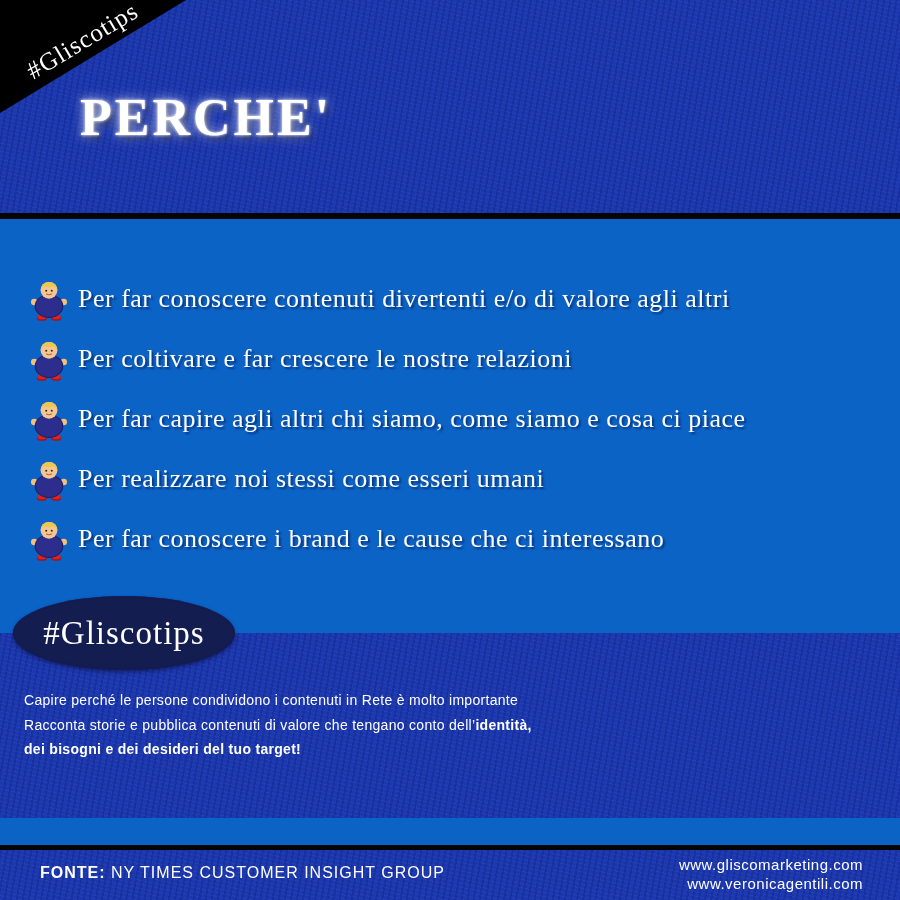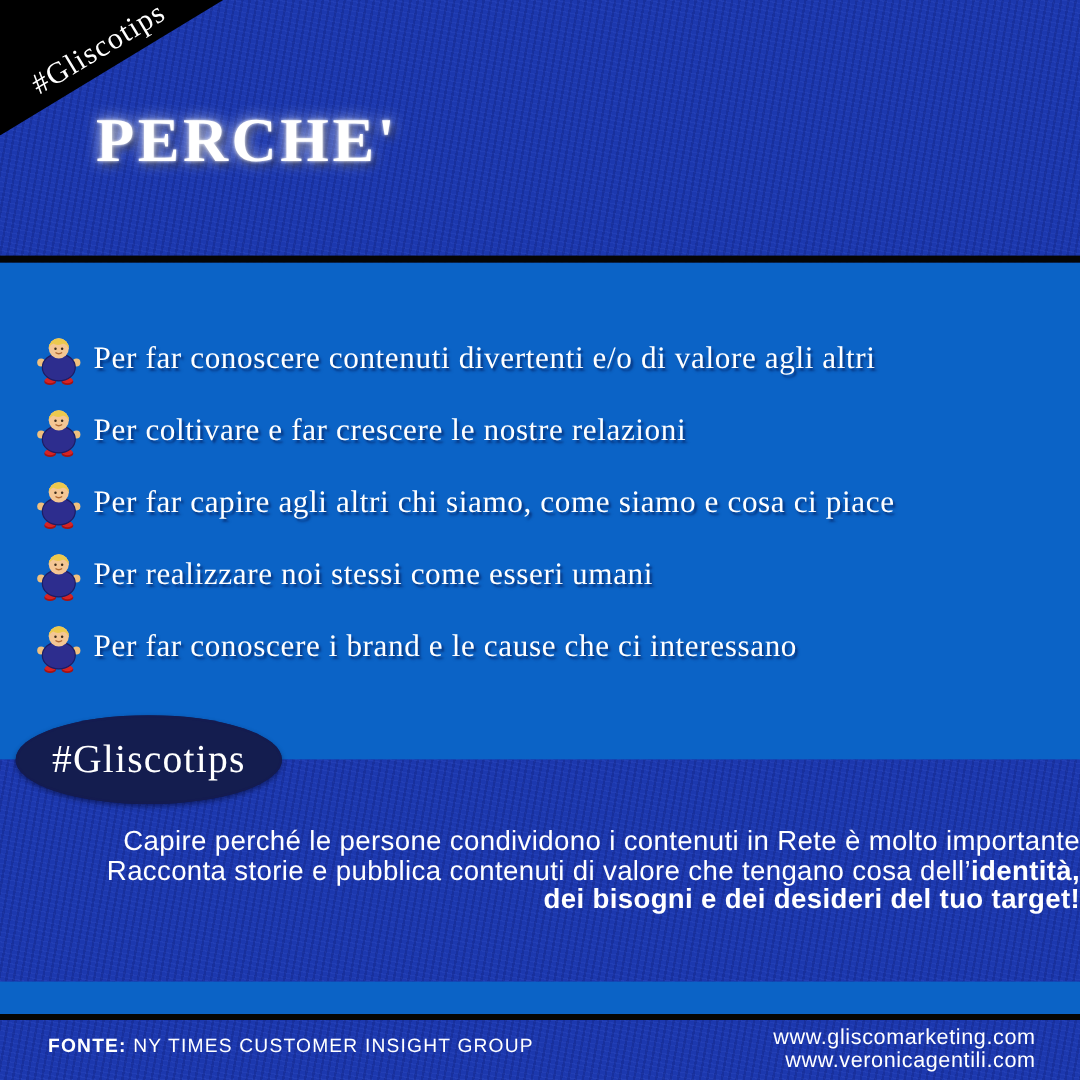--- a/index.html
+++ b/index.html
@@ -60,27 +60,27 @@
   
   .badge-oval{
     position:absolute;left:13px;top:596px;width:222px;height:74px;z-index:4;
     background:#141d4f;border-radius:50%;
     box-shadow:0 2px 4px rgba(0,0,25,.45), inset 0 0 0 2px rgba(20,28,80,.9);
     display:flex;align-items:center;justify-content:center;
   }
   .badge-text{font-family:cursive;font-size:33px;color:#fff;letter-spacing:1px;}
 
   
-  .paragraph{padding:55px 0 0 35px;font-size:23px;line-height:24.5px;letter-spacing:.3px;text-align:right;}
+  .paragraph{padding:55px 0 0 24px;font-size:14px;line-height:24.5px;letter-spacing:.3px;}
   .paragraph .b{font-weight:bold;}
 
   
   .source-line{position:absolute;left:40px;top:864px;font-size:16px;letter-spacing:1px;white-space:nowrap;}
   .source-label{font-weight:bold;}
-  .sites{position:absolute;right:37px;top:855px;text-align:right;font-size:18px;line-height:19px;letter-spacing:.5px;}
+  .sites{position:absolute;right:37px;top:855px;text-align:right;font-size:15px;line-height:19px;letter-spacing:.5px;}
 </style>
 </head>
 <body>
 
 <div class="poster royal">
 
   <div class="section-title royal">
     <div class="title-line title-line1 hand">PERCHE'</div>
   </div>
 
@@ -195,21 +195,21 @@
     </div>
   </div>
 
   <div class="badge-oval">
     <span class="badge-text">#Gliscotips</span>
   </div>
 
   <div class="section-body royal">
     <div class="paragraph">
       <div>Capire perché le persone condividono i contenuti in Rete è molto importante</div>
-      <div><span>Racconta storie e pubblica contenuti di valore che tengano cosa dell’</span><span class="b">identità,</span></div>
+      <div><span>Racconta storie e pubblica contenuti di valore che tengano conto dell’</span><span class="b">identità,</span></div>
       <div class="b">dei bisogni e dei desideri del tuo target!</div>
     </div>
   </div>
 
   <div class="band2 bright"></div>
   <div class="divider2"></div>
   <div class="section-footer royal"></div>
 
   <div class="source-line">
     <span class="source-label">FONTE:</span><span> NY TIMES CUSTOMER INSIGHT GROUP</span>

